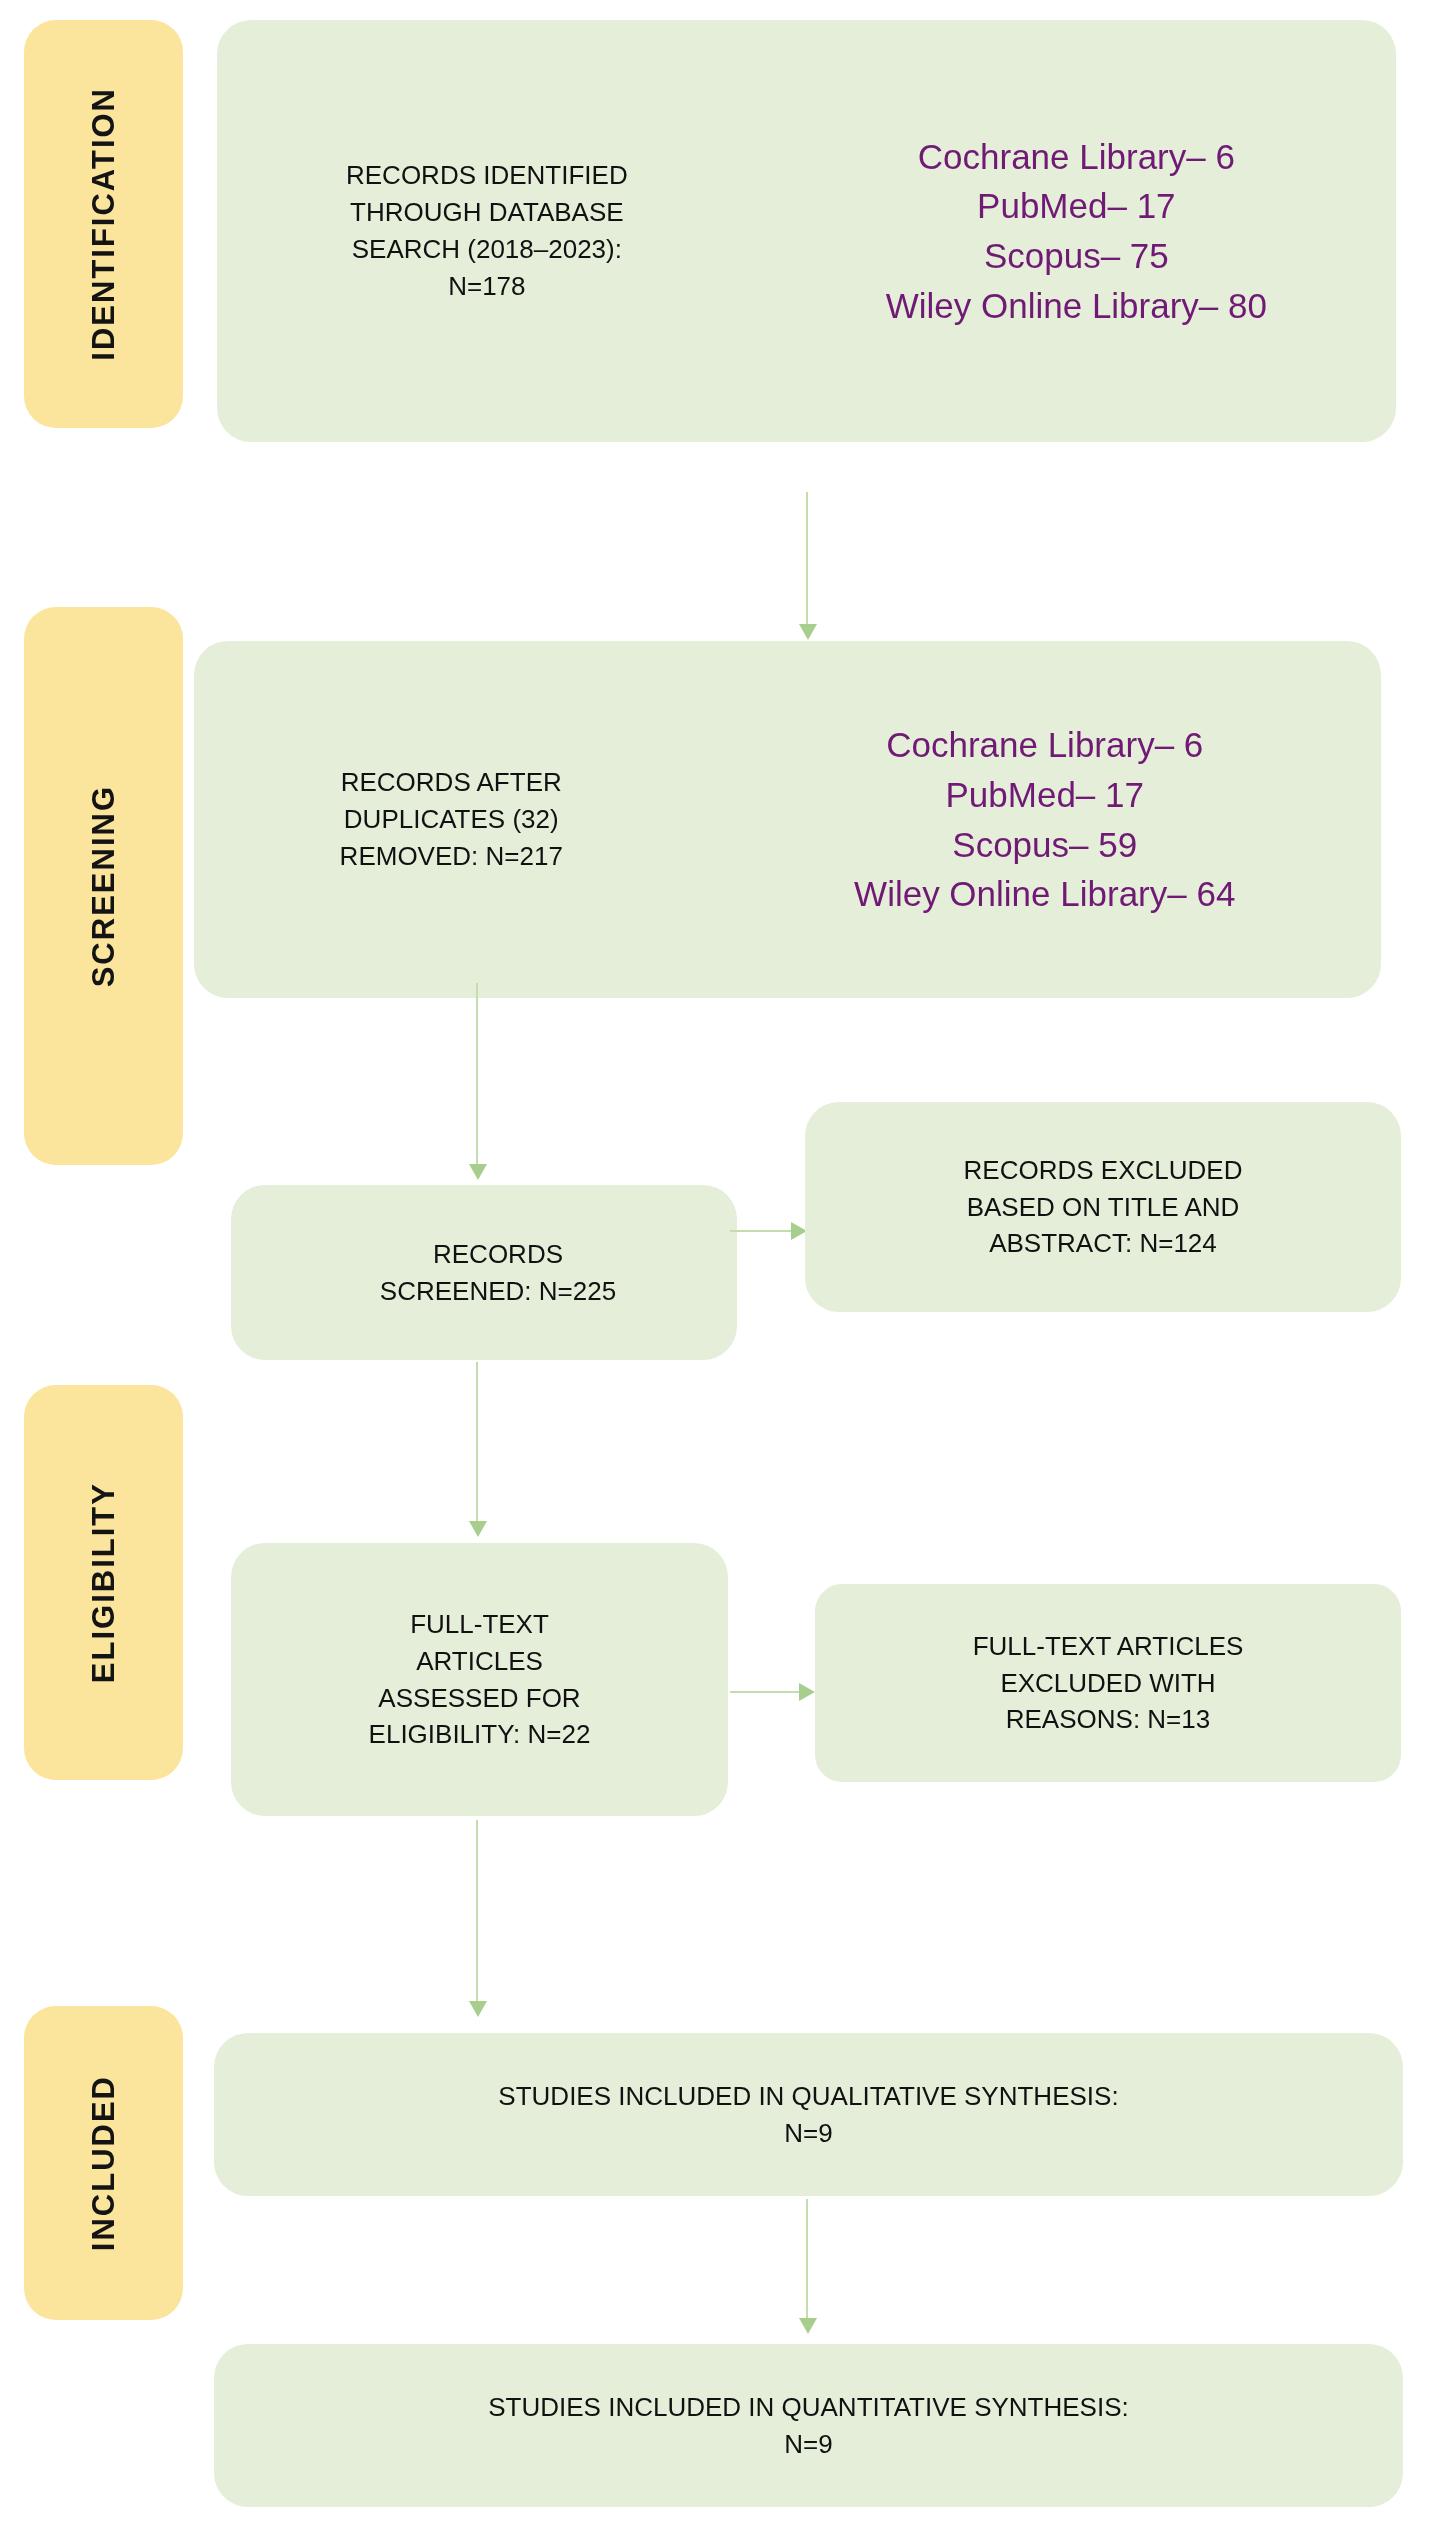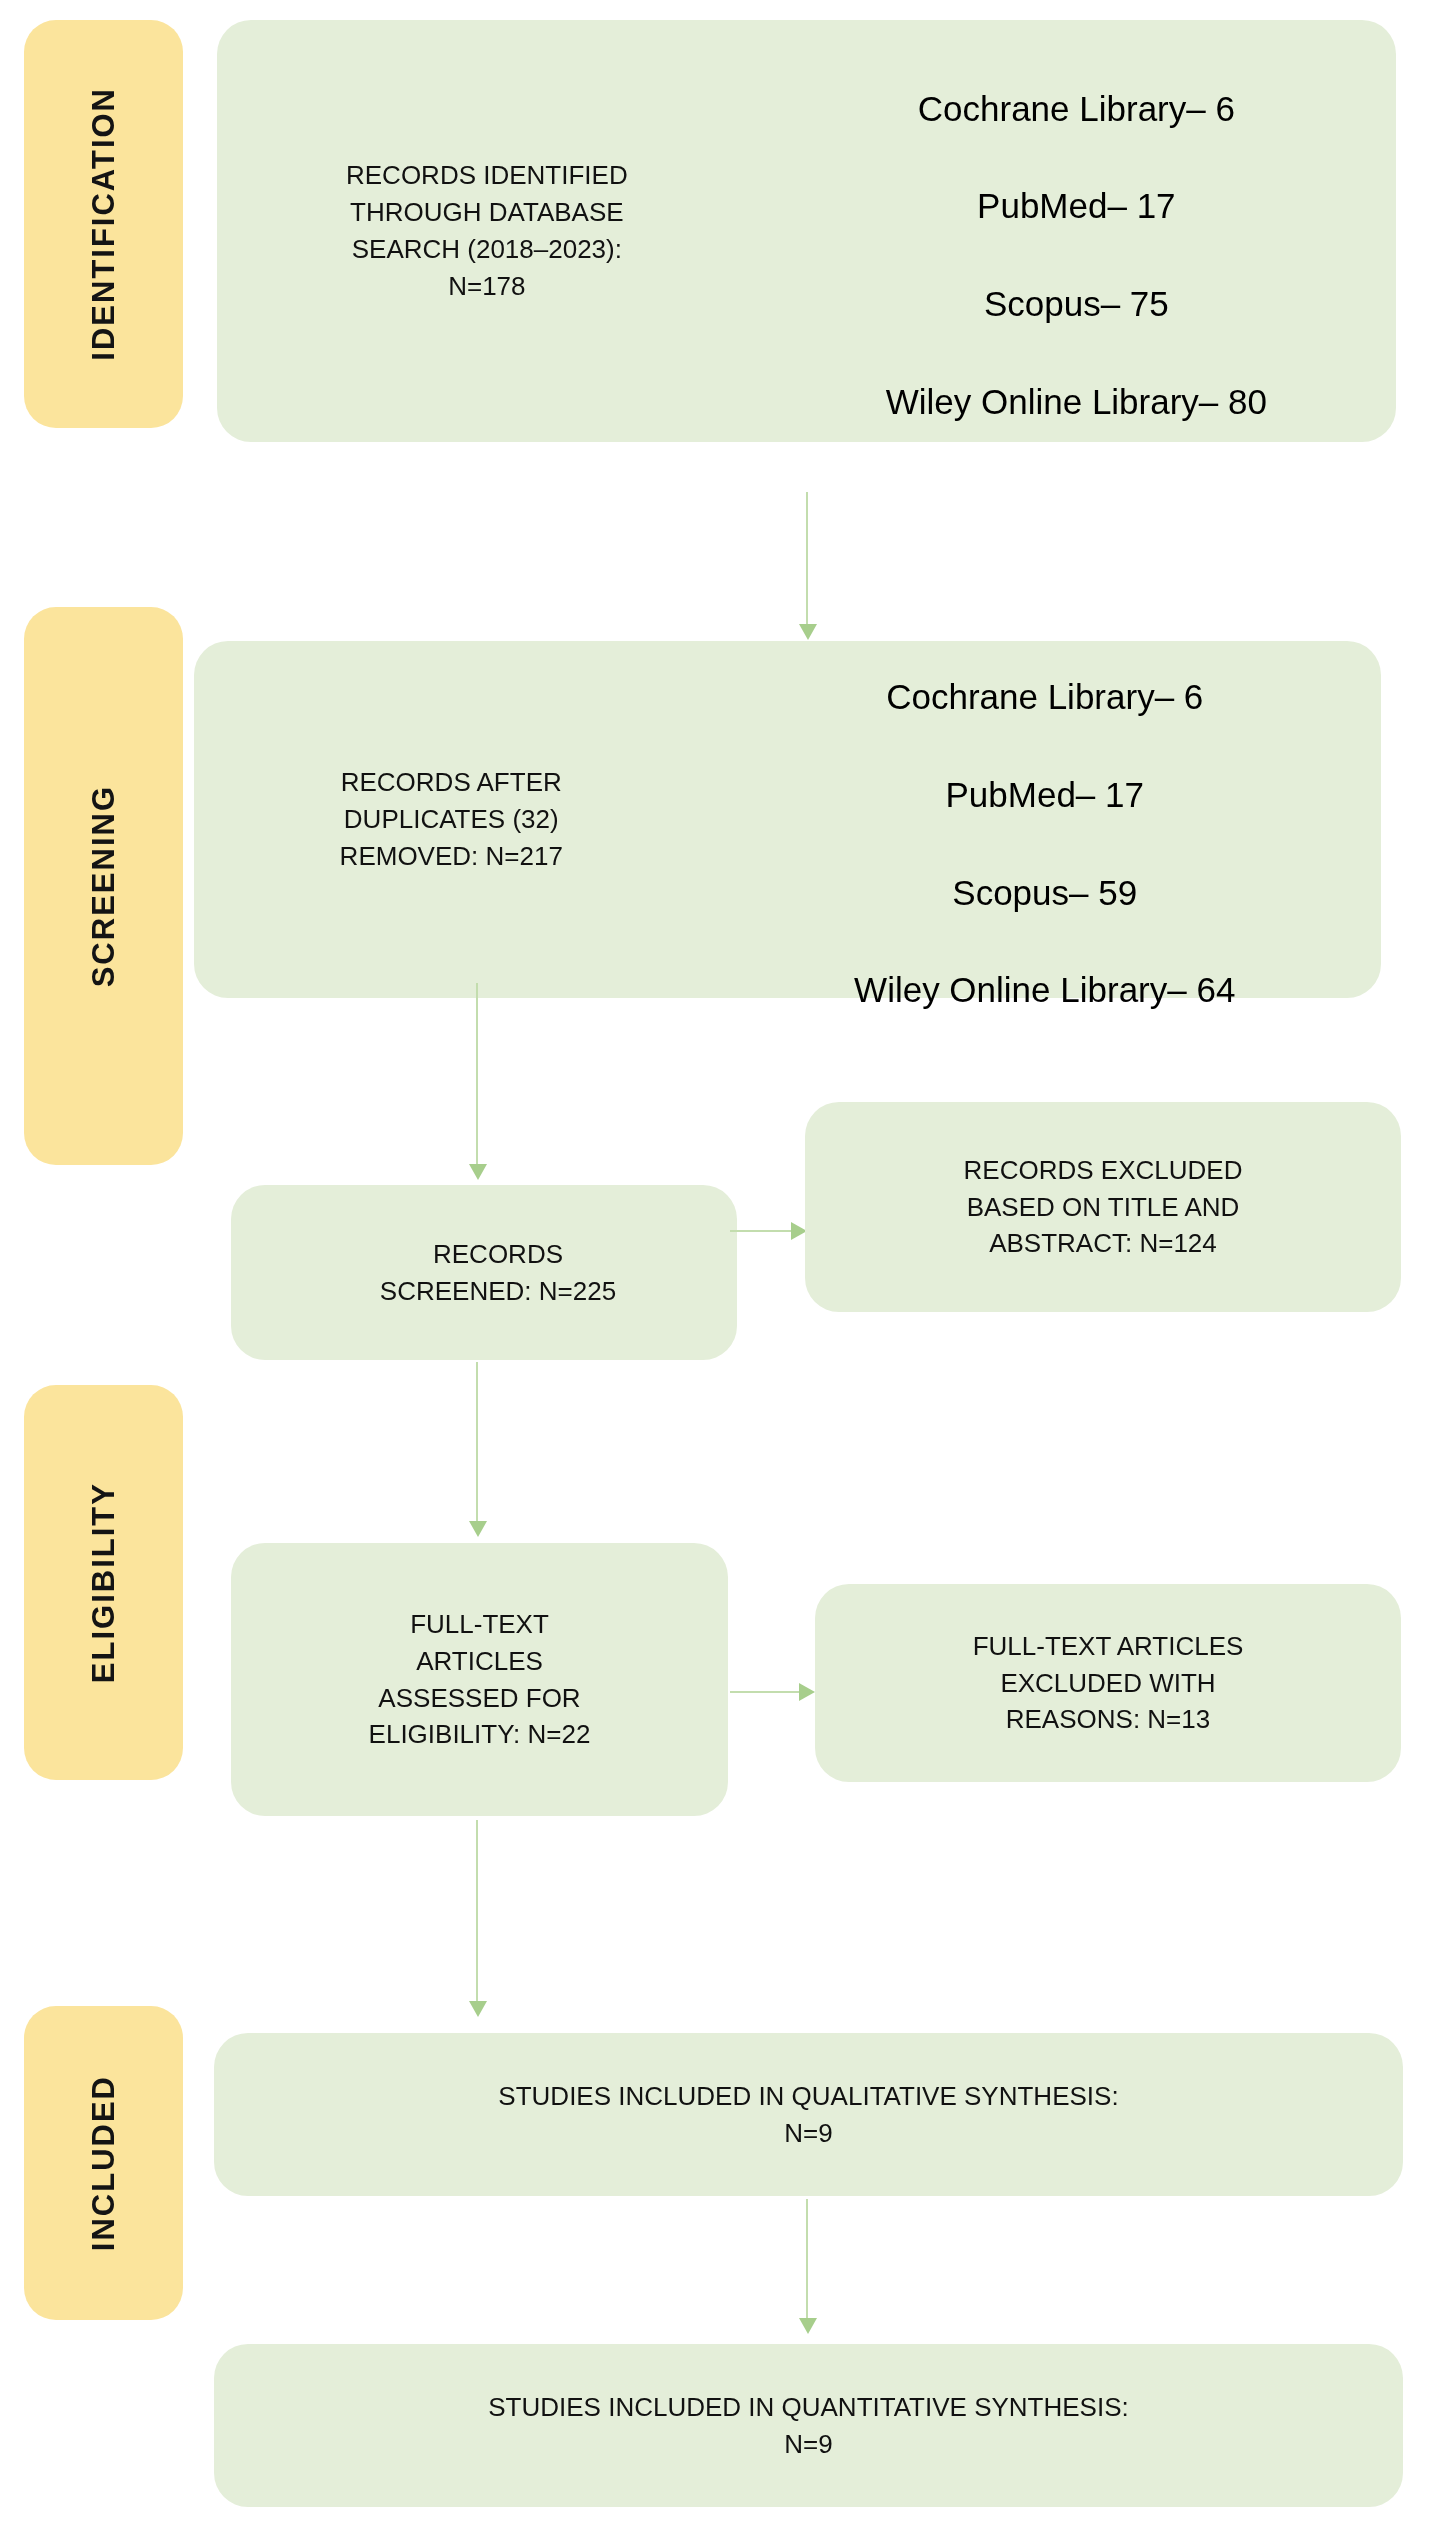--- a/index.html
+++ b/index.html
@@ -64,24 +64,23 @@
   .line-caps {
     font-size: 26px;
     line-height: 1.42;
     color: #111111;
     text-align: center;
     white-space: nowrap;
   }
   .line-mixed {
     font-size: 35px;
     line-height: 1.42;
-    color: #000000;
+    color: #701a75;
     text-align: left;
     white-space: nowrap;
-    margin-top: 48px;
   }
 
   
   .v-line {
     position: absolute;
     width: 2.4px;
     background: #C3DDAE;
   }
   .v-arrow-head {
     position: absolute;
@@ -191,21 +190,21 @@
       <div class="line-caps">FULL-TEXT</div>
       <div class="line-caps">ARTICLES</div>
       <div class="line-caps">ASSESSED FOR</div>
       <div class="line-caps">ELIGIBILITY: N=22</div>
     </div>
   </div>
 
   <div class="h-line" style="left:730px; top:1691px; width:73px;"></div>
   <div class="h-arrow-head" style="left:799px; top:1683px;"></div>
 
-  <div class="flow-box" style="left:815px; top:1584px; width:586px; height:198px;">
+  <div class="flow-box" style="left:815px; top:1584px; width:586px; height:198px;border-radius:27px;">
     <div class="box-col">
       <div class="line-caps">FULL-TEXT ARTICLES</div>
       <div class="line-caps">EXCLUDED WITH</div>
       <div class="line-caps">REASONS: N=13</div>
     </div>
   </div>
 
   <div class="v-line" style="left:476px; top:1820px; height:184px;"></div>
   <div class="v-arrow-head" style="left:469px; top:2001px;"></div>
 

